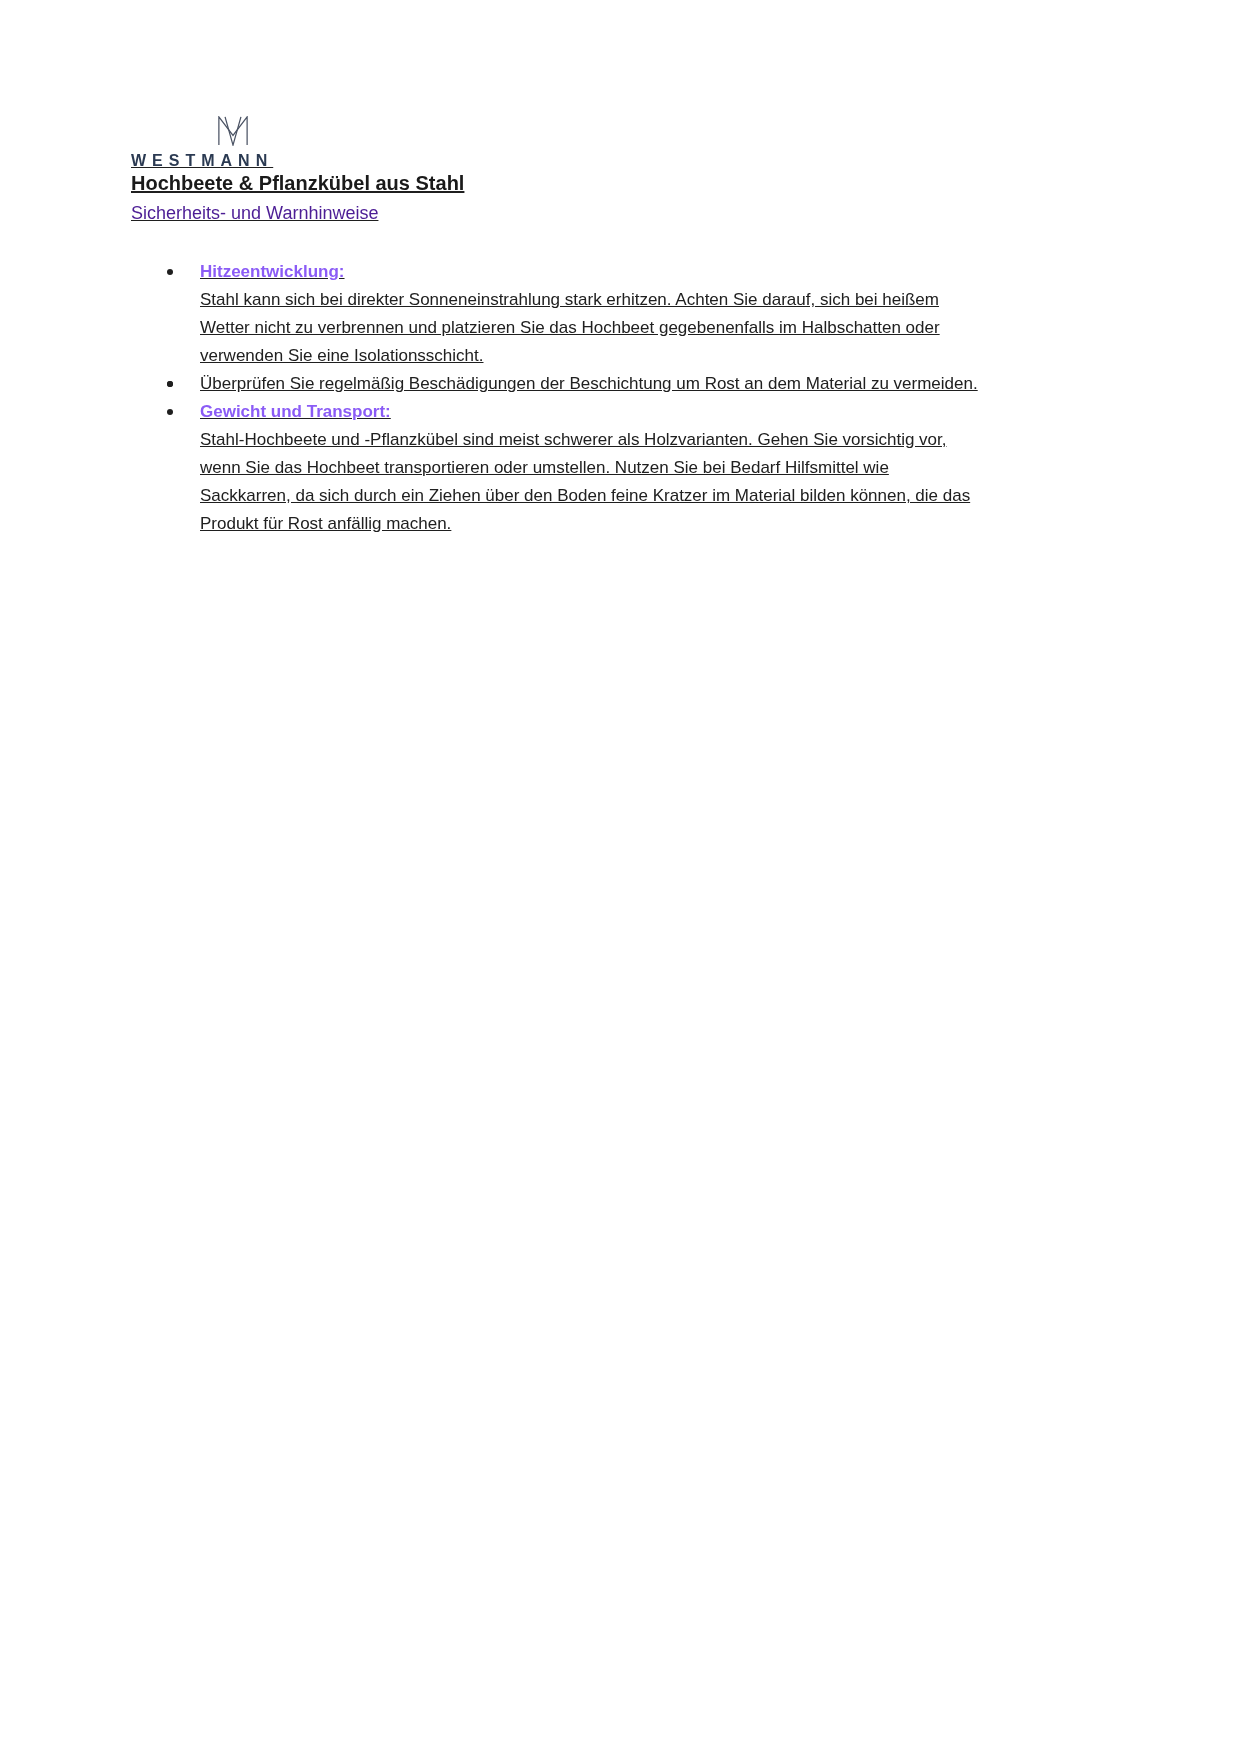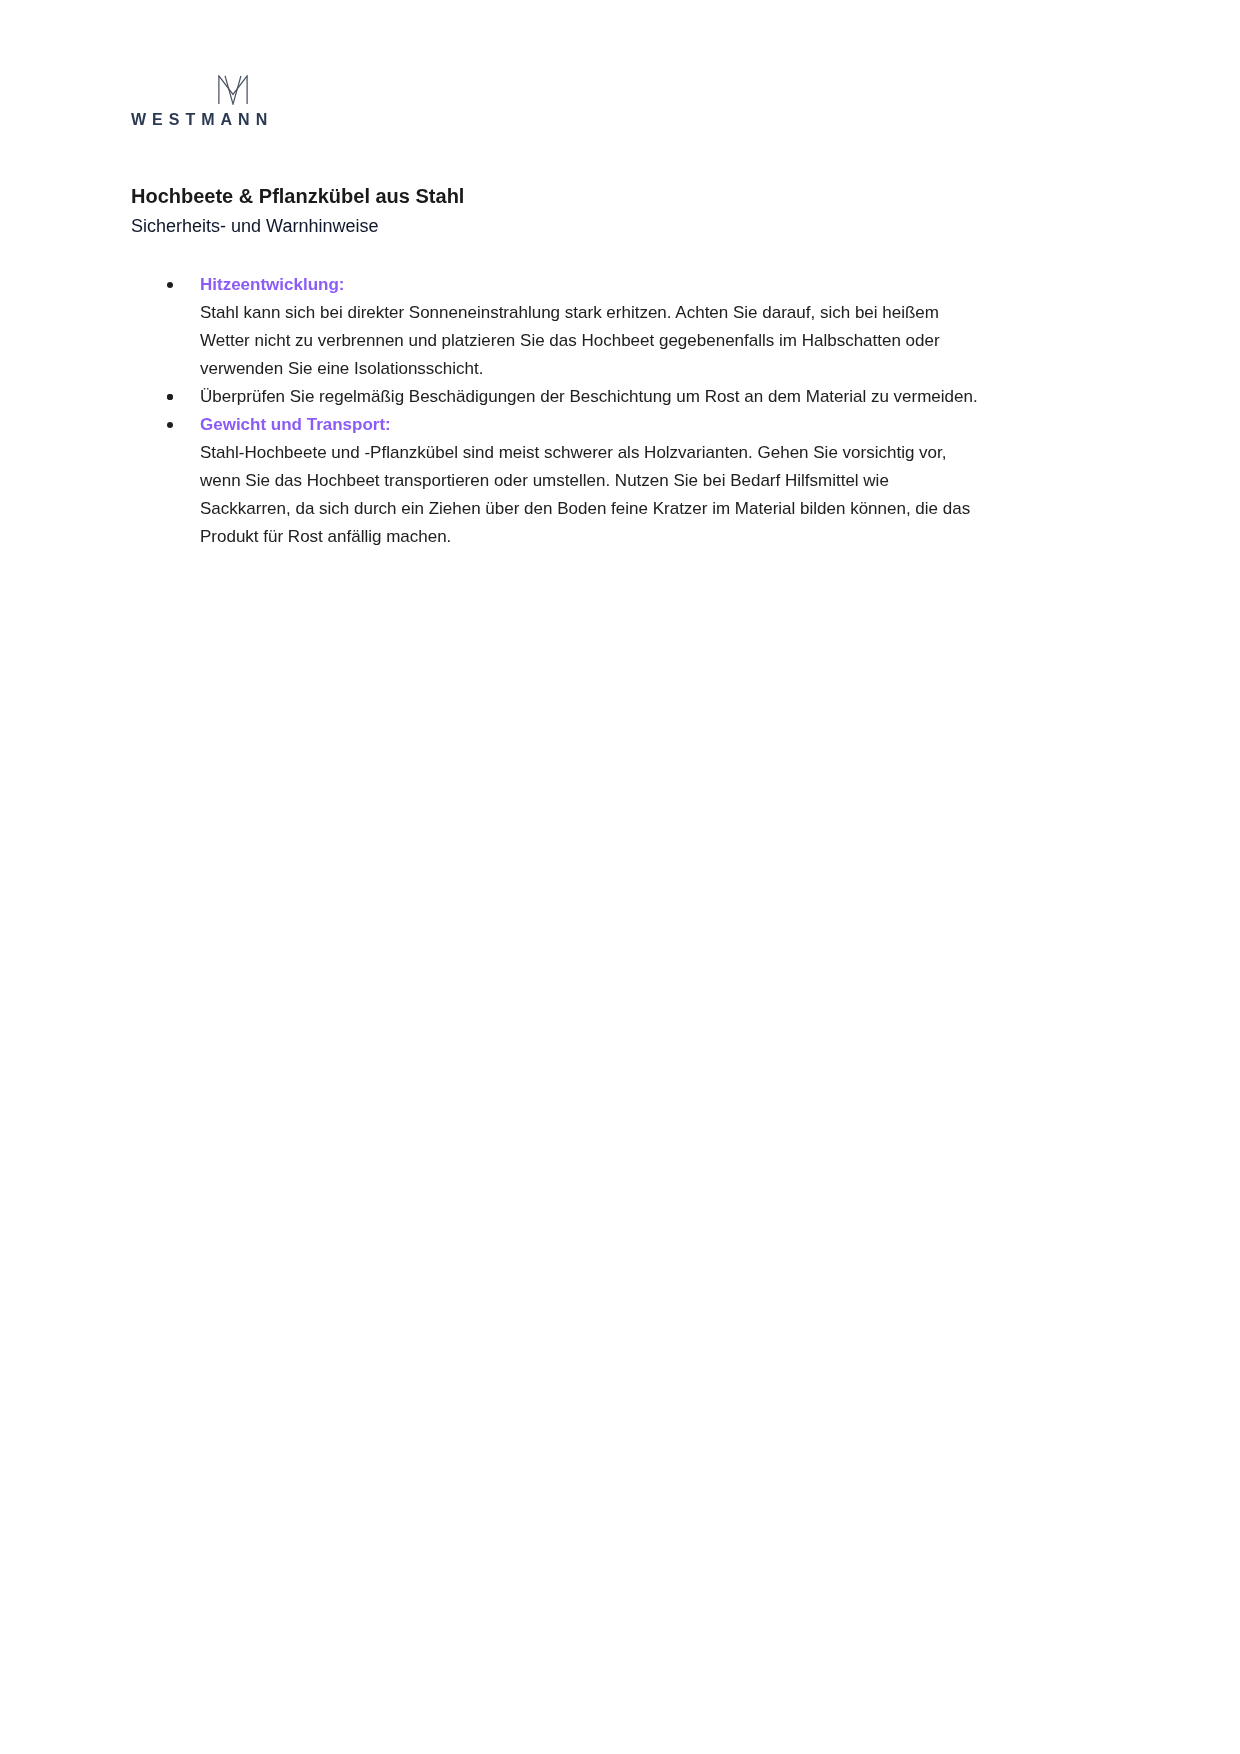--- a/index.html
+++ b/index.html
@@ -13,23 +13,24 @@
     height: 1754px;
     font-family: "Liberation Sans", "DejaVu Sans", sans-serif;
     color: #1f1f1f;
     -webkit-font-smoothing: antialiased;
   }
   .page {
     position: relative;
     width: 1240px;
     height: 1754px;
     box-sizing: border-box;
-    padding: 75px 130px 0 131px;
+    padding: 116px 130px 0 131px;
     background: #ffffff;
     overflow: hidden;
+    text-decoration: underline;
   }
 
   
   .logo-block {
     width: 160px;
   }
   .monogram {
     display: block;
     margin-left: 86px;
     width: 32px;
@@ -39,35 +40,34 @@
     margin-top: 6px;
     font-size: 16px;
     font-weight: 700;
     letter-spacing: 6px;
     color: #2b3a52;
     white-space: nowrap;
   }
 
   
   .doc-head {
-    margin-top: 54px;
   }
   .doc-title {
     margin: 0;
     font-size: 20px;
     line-height: 26px;
     font-weight: 700;
     color: #1a1a1a;
   }
   .doc-subtitle {
     margin: 5px 0 0 0;
     font-size: 18px;
     line-height: 24px;
     font-weight: 400;
-    color: #0f172a;
+    color: #4c1d95;
   }
 
   
   .warning-list {
     list-style: none;
     margin: 33px 0 0 0;
     padding: 0 0 0 69px;
   }
   .warning-item {
     position: relative;

